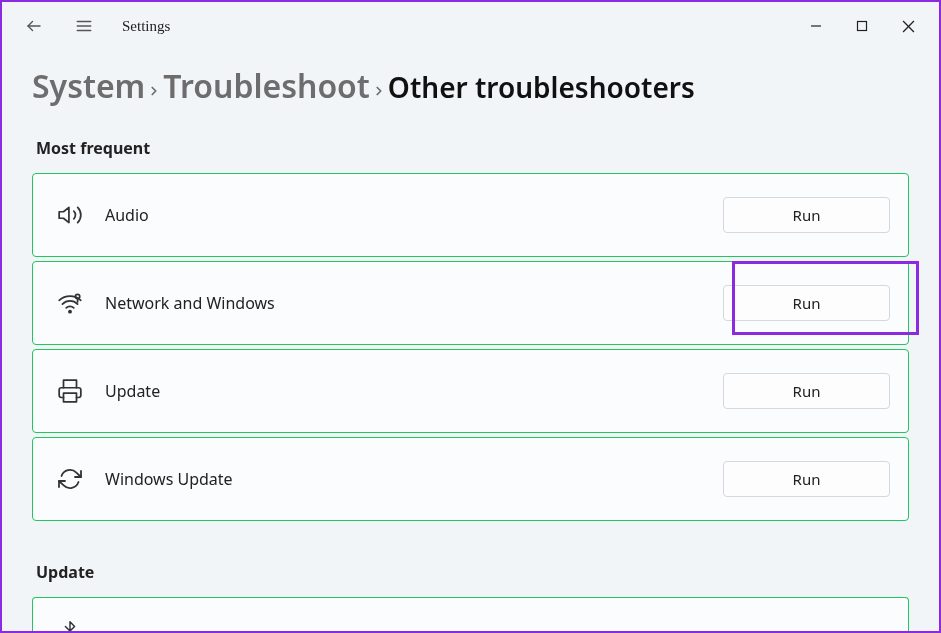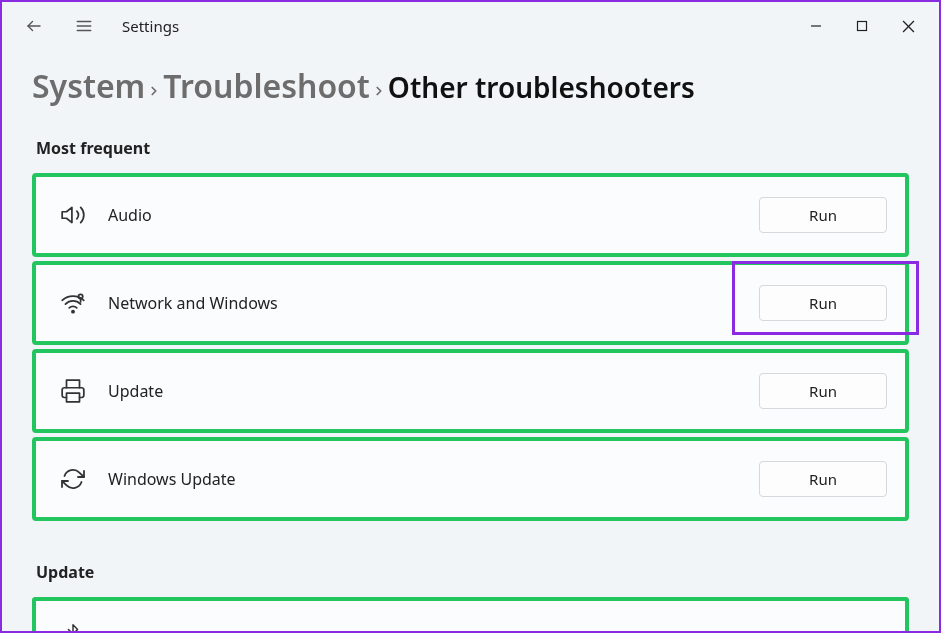--- a/index.html
+++ b/index.html
@@ -26,20 +26,21 @@
   }
   .titlebar .icon-btn {
     width: 24px; height: 24px;
     display: flex; align-items: center; justify-content: center;
     color: #555;
     cursor: pointer;
   }
   .titlebar .app-title {
     font-size: 15px;
     color: #222;
+    font-family: Liberation Serif, serif;
   }
   .window-controls {
     margin-left: auto;
     display: flex;
   }
   .window-controls .wc {
     width: 46px; height: 32px;
     display: flex; align-items: center; justify-content: center;
     color: #222;
     cursor: pointer;
@@ -73,41 +74,41 @@
     font-size: 16px;
     font-weight: 700;
     color: #222;
     margin: 6px 0 14px 4px;
   }
 
   .card-list { display: flex; flex-direction: column; gap: 4px; }
 
   .card {
     background: #fbfcfd;
-    border: 4px solid #22c55e;
+    border: 1px solid #22c55e;
     border-radius: 4px;
     height: 84px;
     display: flex;
     align-items: center;
     padding: 0 18px 0 24px;
   }
   .card .card-icon {
     width: 26px; height: 26px;
     display: flex; align-items: center; justify-content: center;
     color: #333;
     flex-shrink: 0;
   }
   .card .card-label {
     margin-left: 22px;
     font-size: 16px;
     color: #222;
   }
   .card .run-btn {
     margin-left: auto;
-    width: 128px;
+    width: 167px;
     height: 36px;
     background: #fdfdfd;
     border: 1px solid #d6d8db;
     border-radius: 4px;
     font-size: 15px;
     color: #222;
     cursor: pointer;
     font-family: inherit;
   }
 

